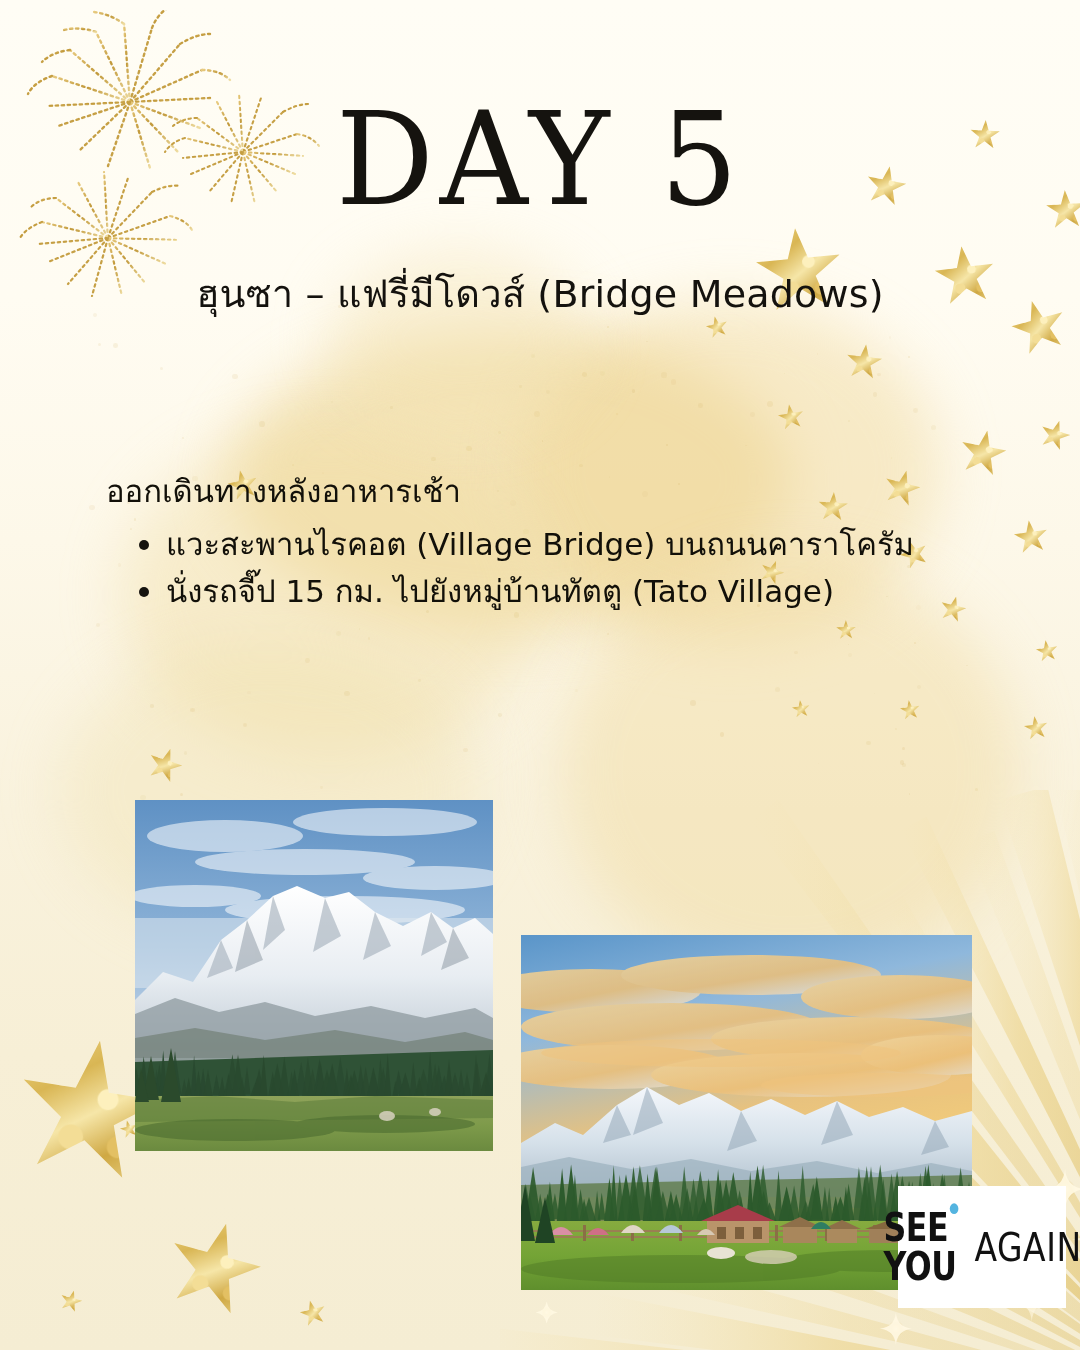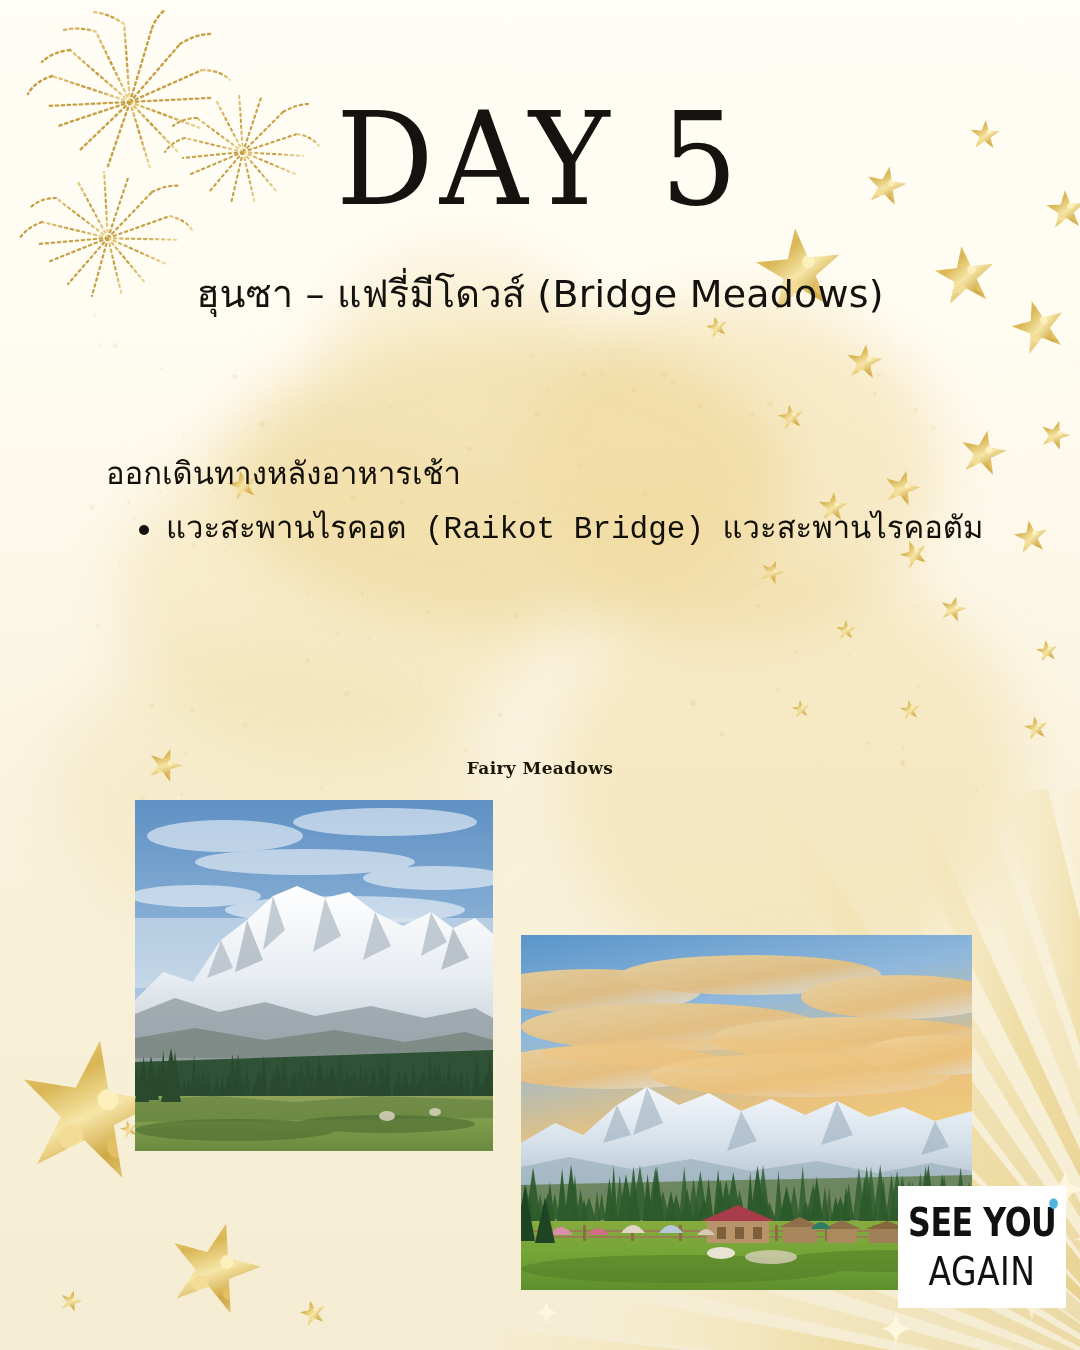--- a/index.html
+++ b/index.html
@@ -56,21 +56,21 @@
     font-family:"DejaVu Serif","Liberation Serif",serif;
     font-size:122px; line-height:1; letter-spacing:6px; color:#15130f;
     font-weight:400; transform:scaleY(1.06);
   }
   .subtitle{
     position:absolute; left:0; right:0; top:272px; text-align:center;
     font-size:38px; line-height:1.2; color:#14120e; letter-spacing:.2px;
   }
 
   
-  .body-copy{ position:absolute; left:106px; top:457px; width:880px; color:#121009;font-family:Liberation Mono, monospace; }
+  .body-copy{ position:absolute; left:106px; top:472px; width:880px; color:#121009; }
   .intro{ font-size:31px; line-height:1.25; margin-bottom:10px; }
   .bullets{ list-style:none; }
   .bullets li{
     position:relative; font-size:31px; line-height:1.52; padding-left:60px; white-space:nowrap;
   }
   .bullets li::before{
     content:""; position:absolute; left:33px; top:.62em;
     width:10px; height:10px; border-radius:50%; background:#15130f;
   }
 
@@ -83,21 +83,21 @@
 
   
   .photo{ position:absolute; overflow:hidden; }
   .photo-left { left:135px; top:800px;  width:358px; height:351px; z-index:4; }
   .photo-right{ left:521px; top:935px;  width:451px; height:355px; z-index:5; }
   .ph-layer{ position:absolute; inset:0; }
 
   
   .logo{
     position:absolute; left:898px; top:1186px; width:168px; height:122px;
-    background:#ffffff; z-index:9; display:flex; flex-direction:column;
+    background:#ffffff; z-index:9; display:flex; 
     align-items:center; justify-content:center; gap:16px;
   }
   .logo-l1{
     position:relative; font-size:33px; font-weight:bold; letter-spacing:-.5px;
     color:#111111; line-height:1; transform:scaleY(1.18) scaleX(.96);
   }
   .logo-dot{
     position:absolute; right:-2px; top:-4px; width:9px; height:9px;
     border-radius:50%; background:#54b4e0;
   }
@@ -509,25 +509,25 @@
         </g>
       </g>
   </svg>
 
   <div class="day-title">DAY 5</div>
   <div class="subtitle">ฮุนซา – แฟรี่มีโดวส์ (Bridge Meadows)</div>
 
   <div class="body-copy">
     <div class="intro">ออกเดินทางหลังอาหารเช้า</div>
     <ul class="bullets" id="bullet-list">
-        <li>แวะสะพานไรคอต (Raikot Bridge) แวะสะพานไรคอตัม</li>
+        <li>แวะสะพานไรคอต (Village Bridge) บนถนนคาราโครัม</li>
+        <li>นั่งรถจี๊ป 15 กม. ไปยังหมู่บ้านทัตตู (Tato Village)</li>
       </ul>
   </div>
 
-  <div class="photo-caption">Fairy Meadows</div>
 
   <div class="photo photo-left">
     <svg class="ph-layer" viewBox="0 0 358 351" preserveAspectRatio="none">
       <defs>
         <linearGradient id="skyL" x1="0" y1="0" x2="0" y2="1">
           <stop offset="0%" stop-color="#5f91c4"></stop>
             <stop offset="42%" stop-color="#8fb4d8"></stop>
           <stop offset="75%" stop-color="#cfdcea"></stop>
             <stop offset="100%" stop-color="#e6ecf2"></stop>
         </linearGradient>

